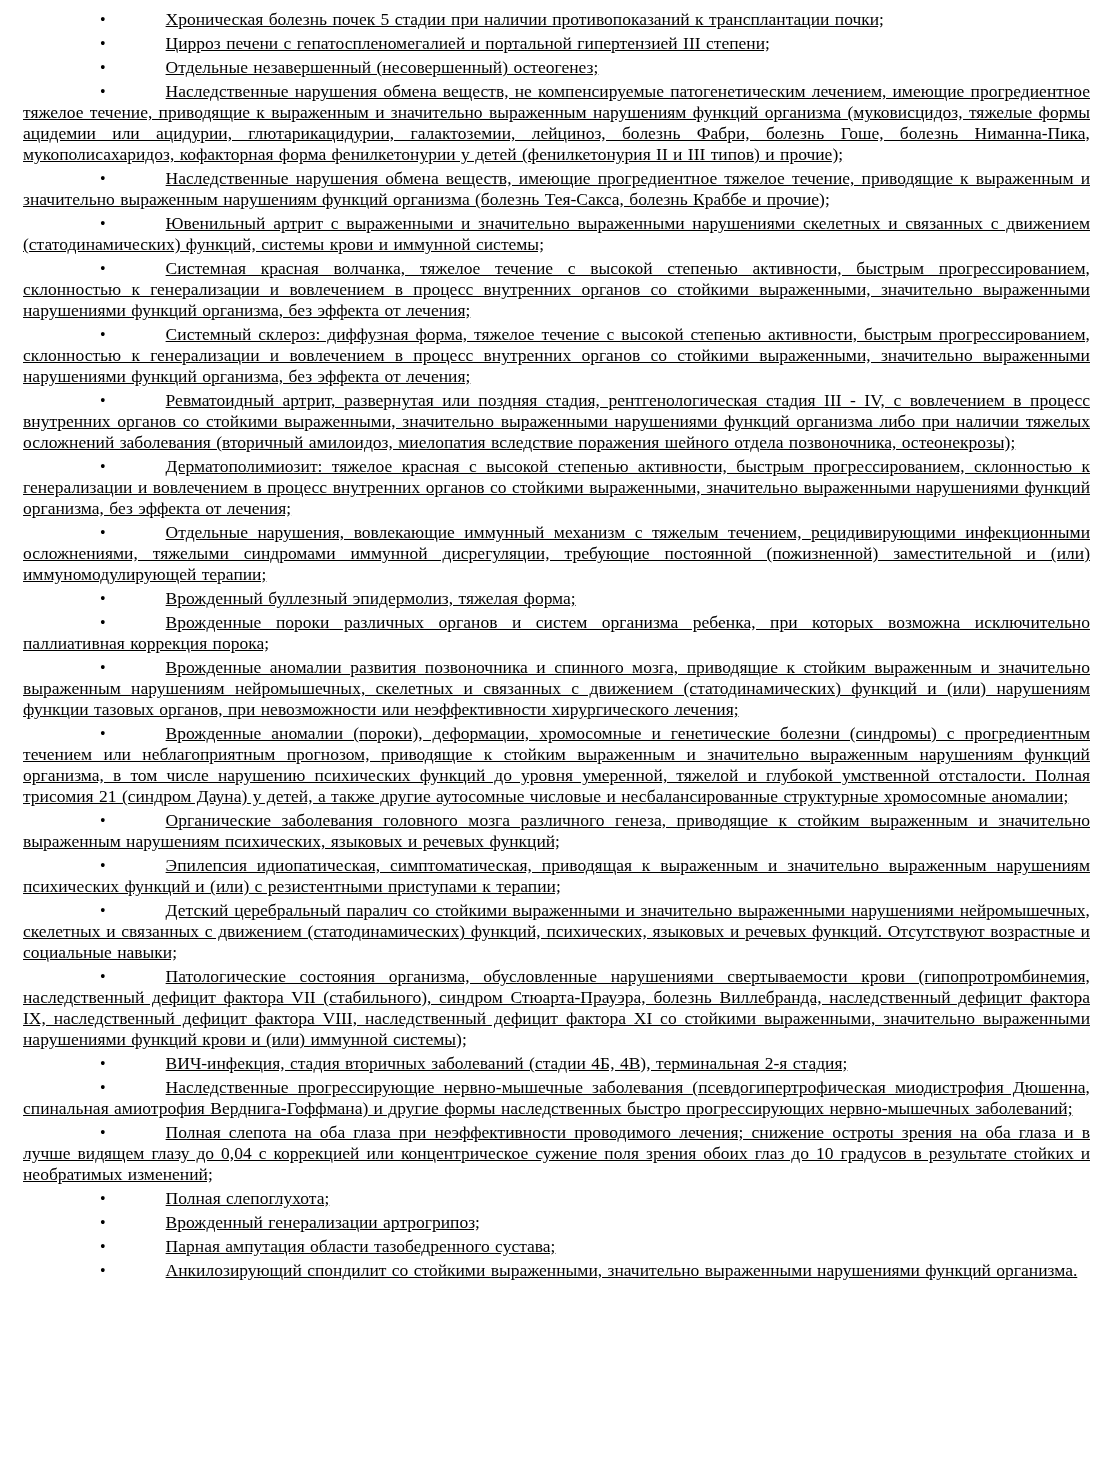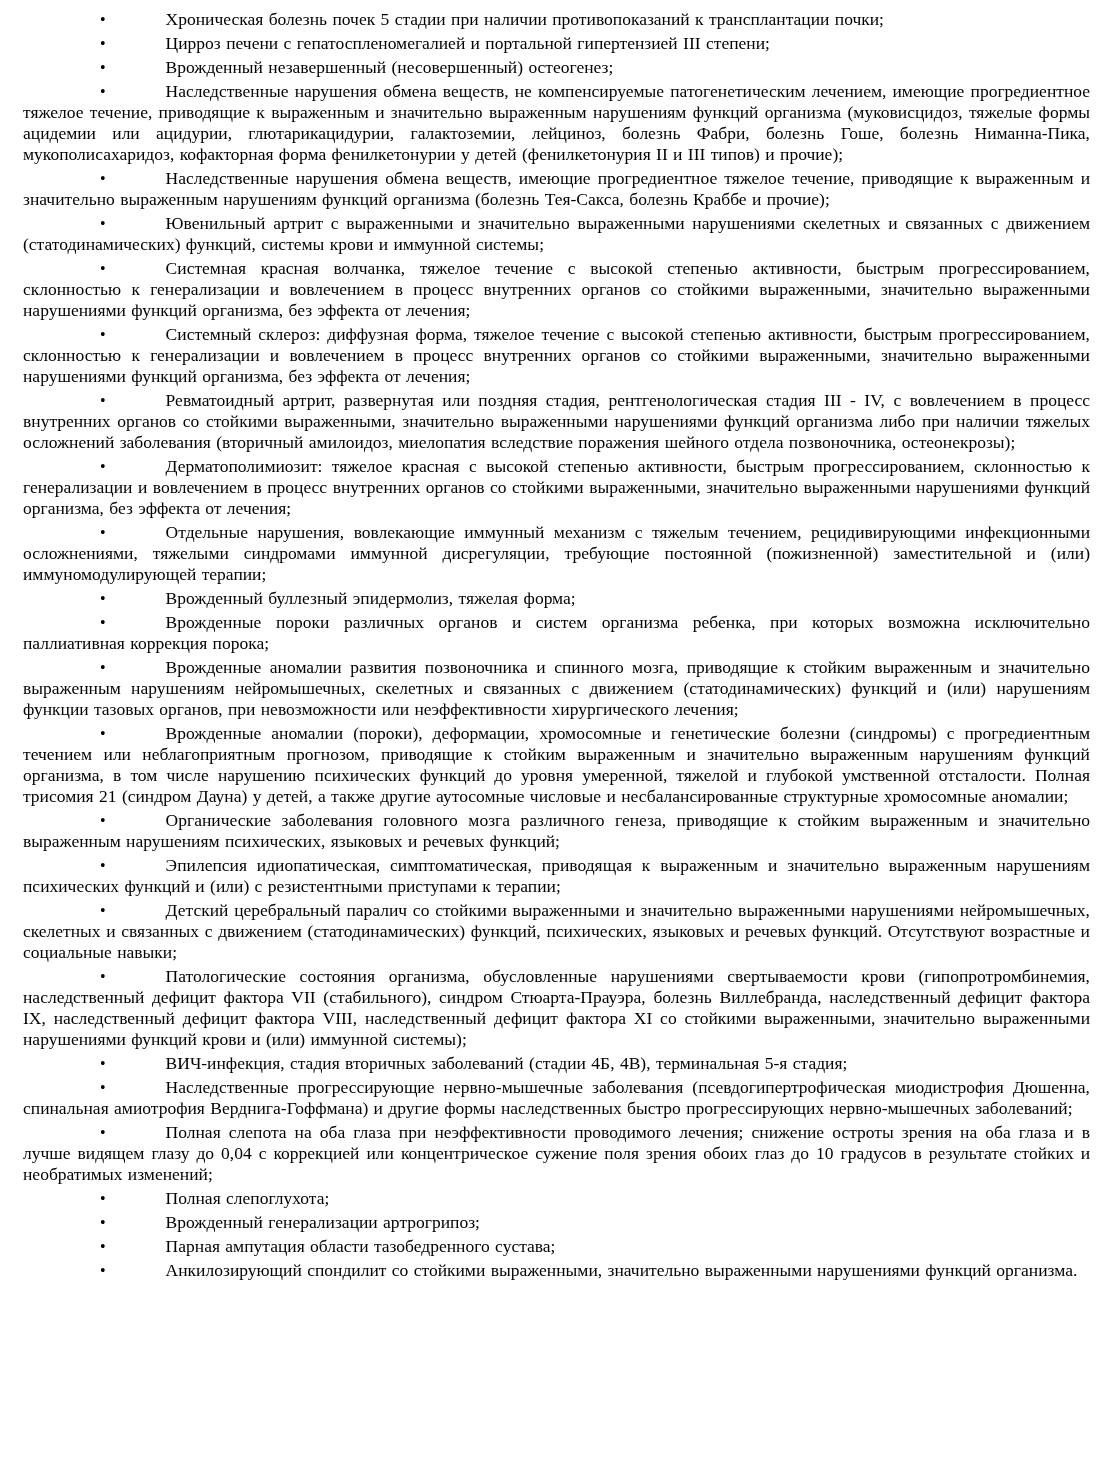--- a/index.html
+++ b/index.html
@@ -15,58 +15,59 @@
   .page {
     padding: 9px 16px 24px 23px;
     box-sizing: border-box;
   }
   .li {
     margin: 0 0 3px 0;
     text-align: justify;
     text-indent: 77px;       
     line-height: 21px;
     word-spacing: 1px;
+    text-decoration: underline;
   }
   .bullet {
     display: inline-block;
     text-indent: 0;
     font-size: 16px;
   }
   .tab {
     display: inline-block;
     text-indent: 0;
     width: 60px;             
   }
   .item-text { }
 </style>
 </head>
 <body>
 
 <main class="page">
   <div id="bullet-list">
       <p class="li"><span class="bullet">•</span><span class="tab"></span><span class="item-text">Хроническая болезнь почек 5 стадии при наличии противопоказаний к трансплантации почки;</span></p>
       <p class="li"><span class="bullet">•</span><span class="tab"></span><span class="item-text">Цирроз печени с гепатоспленомегалией и портальной гипертензией III степени;</span></p>
-      <p class="li"><span class="bullet">•</span><span class="tab"></span><span class="item-text">Врожденный незавершенный (несовершенный) остеогенез;</span></p>
+      <p class="li"><span class="bullet">•</span><span class="tab"></span><span class="item-text">Отдельные незавершенный (несовершенный) остеогенез;</span></p>
       <p class="li"><span class="bullet">•</span><span class="tab"></span><span class="item-text">Наследственные нарушения обмена веществ, не компенсируемые патогенетическим лечением, имеющие прогредиентное тяжелое течение, приводящие к выраженным и значительно выраженным нарушениям функций организма (муковисцидоз, тяжелые формы ацидемии или ацидурии, глютарикацидурии, галактоземии, лейциноз, болезнь Фабри, болезнь Гоше, болезнь Ниманна-Пика, мукополисахаридоз, кофакторная форма фенилкетонурии у детей (фенилкетонурия II и III типов) и прочие);</span></p>
       <p class="li"><span class="bullet">•</span><span class="tab"></span><span class="item-text">Наследственные нарушения обмена веществ, имеющие прогредиентное тяжелое течение, приводящие к выраженным и значительно выраженным нарушениям функций организма (болезнь Тея-Сакса, болезнь Краббе и прочие);</span></p>
       <p class="li"><span class="bullet">•</span><span class="tab"></span><span class="item-text">Ювенильный артрит с выраженными и значительно выраженными нарушениями скелетных и связанных с движением (статодинамических) функций, системы крови и иммунной системы;</span></p>
       <p class="li"><span class="bullet">•</span><span class="tab"></span><span class="item-text">Системная красная волчанка, тяжелое течение с высокой степенью активности, быстрым прогрессированием, склонностью к генерализации и вовлечением в процесс внутренних органов со стойкими выраженными, значительно выраженными нарушениями функций организма, без эффекта от лечения;</span></p>
       <p class="li"><span class="bullet">•</span><span class="tab"></span><span class="item-text">Системный склероз: диффузная форма, тяжелое течение с высокой степенью активности, быстрым прогрессированием, склонностью к генерализации и вовлечением в процесс внутренних органов со стойкими выраженными, значительно выраженными нарушениями функций организма, без эффекта от лечения;</span></p>
       <p class="li"><span class="bullet">•</span><span class="tab"></span><span class="item-text">Ревматоидный артрит, развернутая или поздняя стадия, рентгенологическая стадия III - IV, с вовлечением в процесс внутренних органов со стойкими выраженными, значительно выраженными нарушениями функций организма либо при наличии тяжелых осложнений заболевания (вторичный амилоидоз, миелопатия вследствие поражения шейного отдела позвоночника, остеонекрозы);</span></p>
       <p class="li"><span class="bullet">•</span><span class="tab"></span><span class="item-text">Дерматополимиозит: тяжелое красная с высокой степенью активности, быстрым прогрессированием, склонностью к генерализации и вовлечением в процесс внутренних органов со стойкими выраженными, значительно выраженными нарушениями функций организма, без эффекта от лечения;</span></p>
       <p class="li"><span class="bullet">•</span><span class="tab"></span><span class="item-text">Отдельные нарушения, вовлекающие иммунный механизм с тяжелым течением, рецидивирующими инфекционными осложнениями, тяжелыми синдромами иммунной дисрегуляции, требующие постоянной (пожизненной) заместительной и (или) иммуномодулирующей терапии;</span></p>
       <p class="li"><span class="bullet">•</span><span class="tab"></span><span class="item-text">Врожденный буллезный эпидермолиз, тяжелая форма;</span></p>
       <p class="li"><span class="bullet">•</span><span class="tab"></span><span class="item-text">Врожденные пороки различных органов и систем организма ребенка, при которых возможна исключительно паллиативная коррекция порока;</span></p>
       <p class="li"><span class="bullet">•</span><span class="tab"></span><span class="item-text">Врожденные аномалии развития позвоночника и спинного мозга, приводящие к стойким выраженным и значительно выраженным нарушениям нейромышечных, скелетных и связанных с движением (статодинамических) функций и (или) нарушениям функции тазовых органов, при невозможности или неэффективности хирургического лечения;</span></p>
       <p class="li"><span class="bullet">•</span><span class="tab"></span><span class="item-text">Врожденные аномалии (пороки), деформации, хромосомные и генетические болезни (синдромы) с прогредиентным течением или неблагоприятным прогнозом, приводящие к стойким выраженным и значительно выраженным нарушениям функций организма, в том числе нарушению психических функций до уровня умеренной, тяжелой и глубокой умственной отсталости. Полная трисомия 21 (синдром Дауна) у детей, а также другие аутосомные числовые и несбалансированные структурные хромосомные аномалии;</span></p>
       <p class="li"><span class="bullet">•</span><span class="tab"></span><span class="item-text">Органические заболевания головного мозга различного генеза, приводящие к стойким выраженным и значительно выраженным нарушениям психических, языковых и речевых функций;</span></p>
       <p class="li"><span class="bullet">•</span><span class="tab"></span><span class="item-text">Эпилепсия идиопатическая, симптоматическая, приводящая к выраженным и значительно выраженным нарушениям психических функций и (или) с резистентными приступами к терапии;</span></p>
       <p class="li"><span class="bullet">•</span><span class="tab"></span><span class="item-text">Детский церебральный паралич со стойкими выраженными и значительно выраженными нарушениями нейромышечных, скелетных и связанных с движением (статодинамических) функций, психических, языковых и речевых функций. Отсутствуют возрастные и социальные навыки;</span></p>
       <p class="li"><span class="bullet">•</span><span class="tab"></span><span class="item-text">Патологические состояния организма, обусловленные нарушениями свертываемости крови (гипопротромбинемия, наследственный дефицит фактора VII (стабильного), синдром Стюарта-Прауэра, болезнь Виллебранда, наследственный дефицит фактора IX, наследственный дефицит фактора VIII, наследственный дефицит фактора XI со стойкими выраженными, значительно выраженными нарушениями функций крови и (или) иммунной системы);</span></p>
-      <p class="li"><span class="bullet">•</span><span class="tab"></span><span class="item-text">ВИЧ-инфекция, стадия вторичных заболеваний (стадии 4Б, 4В), терминальная 5-я стадия;</span></p>
+      <p class="li"><span class="bullet">•</span><span class="tab"></span><span class="item-text">ВИЧ-инфекция, стадия вторичных заболеваний (стадии 4Б, 4В), терминальная 2-я стадия;</span></p>
       <p class="li"><span class="bullet">•</span><span class="tab"></span><span class="item-text">Наследственные прогрессирующие нервно-мышечные заболевания (псевдогипертрофическая миодистрофия Дюшенна, спинальная амиотрофия Верднига-Гоффмана) и другие формы наследственных быстро прогрессирующих нервно-мышечных заболеваний;</span></p>
       <p class="li"><span class="bullet">•</span><span class="tab"></span><span class="item-text">Полная слепота на оба глаза при неэффективности проводимого лечения; снижение остроты зрения на оба глаза и в лучше видящем глазу до 0,04 с коррекцией или концентрическое сужение поля зрения обоих глаз до 10 градусов в результате стойких и необратимых изменений;</span></p>
       <p class="li"><span class="bullet">•</span><span class="tab"></span><span class="item-text">Полная слепоглухота;</span></p>
       <p class="li"><span class="bullet">•</span><span class="tab"></span><span class="item-text">Врожденный генерализации артрогрипоз;</span></p>
       <p class="li"><span class="bullet">•</span><span class="tab"></span><span class="item-text">Парная ампутация области тазобедренного сустава;</span></p>
       <p class="li"><span class="bullet">•</span><span class="tab"></span><span class="item-text">Анкилозирующий спондилит со стойкими выраженными, значительно выраженными нарушениями функций организма.</span></p>
     </div>
 </main>
 
 </body></html>

